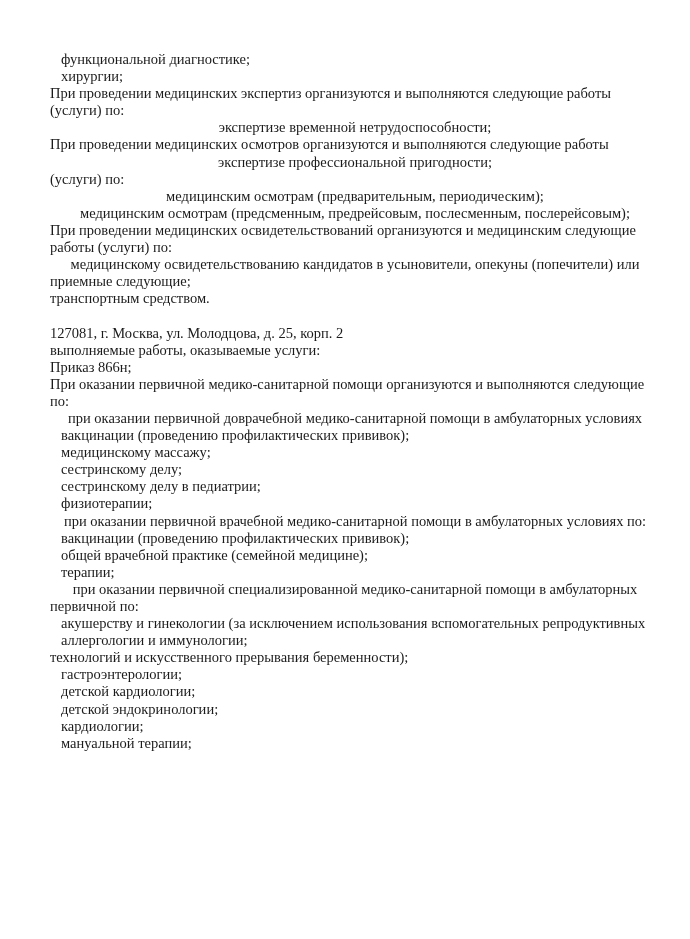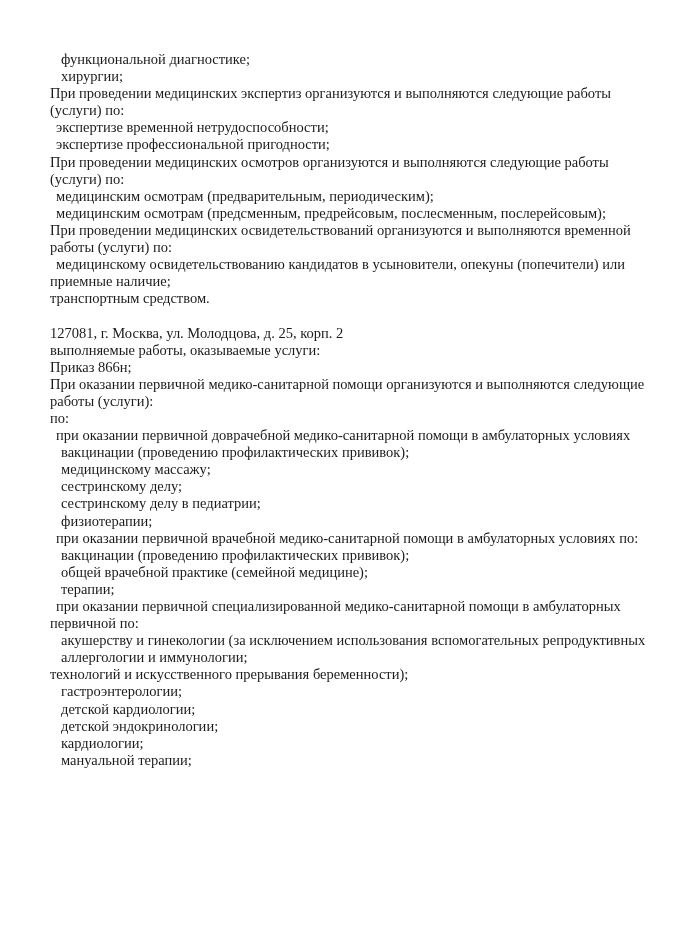--- a/index.html
+++ b/index.html
@@ -20,49 +20,48 @@
     color: #1b1b1b;
     overflow: hidden;
   }
   .doc {
     width: 604px;
   }
   .line {
     white-space: pre;
     min-height: 17.1px;
   }
-  .ind-1 { padding-left: 6px; }
+  .ind-1 { padding-left: 6px; text-align: center; }
   .ind-2 { padding-left: 11px; }
 </style>
 </head>
 <body>
 
 <div class="page">
   <div class="doc">
       <div class="line ind-2">функциональной диагностике;</div>
       <div class="line ind-2">хирургии;</div>
       <div class="line">При проведении медицинских экспертиз организуются и выполняются следующие работы</div>
       <div class="line">(услуги) по:</div>
       <div class="line ind-1">экспертизе временной нетрудоспособности;</div>
+      <div class="line">При проведении медицинских осмотров организуются и выполняются следующие работы</div>
       <div class="line ind-1">экспертизе профессиональной пригодности;</div>
-      <div class="line">При проведении медицинских осмотров организуются и выполняются следующие работы</div>
       <div class="line">(услуги) по:</div>
       <div class="line ind-1">медицинским осмотрам (предварительным, периодическим);</div>
       <div class="line ind-1">медицинским осмотрам (предсменным, предрейсовым, послесменным, послерейсовым);</div>
-      <div class="line">При проведении медицинских освидетельствований организуются и выполняются временной</div>
+      <div class="line">При проведении медицинских освидетельствований организуются и медицинским следующие</div>
       <div class="line">работы (услуги) по:</div>
       <div class="line ind-1">медицинскому освидетельствованию кандидатов в усыновители, опекуны (попечители) или</div>
-      <div class="line">приемные наличие;</div>
+      <div class="line">приемные следующие;</div>
       <div class="line">транспортным средством.</div>
       <div class="line">&nbsp;</div>
       <div class="line">127081, г. Москва, ул. Молодцова, д. 25, корп. 2</div>
       <div class="line">выполняемые работы, оказываемые услуги:</div>
       <div class="line">Приказ 866н;</div>
       <div class="line">При оказании первичной медико-санитарной помощи организуются и выполняются следующие</div>
-      <div class="line">работы (услуги):</div>
       <div class="line">по:</div>
       <div class="line ind-1">при оказании первичной доврачебной медико-санитарной помощи в амбулаторных условиях</div>
       <div class="line ind-2">вакцинации (проведению профилактических прививок);</div>
       <div class="line ind-2">медицинскому массажу;</div>
       <div class="line ind-2">сестринскому делу;</div>
       <div class="line ind-2">сестринскому делу в педиатрии;</div>
       <div class="line ind-2">физиотерапии;</div>
       <div class="line ind-1">при оказании первичной врачебной медико-санитарной помощи в амбулаторных условиях по:</div>
       <div class="line ind-2">вакцинации (проведению профилактических прививок);</div>
       <div class="line ind-2">общей врачебной практике (семейной медицине);</div>

